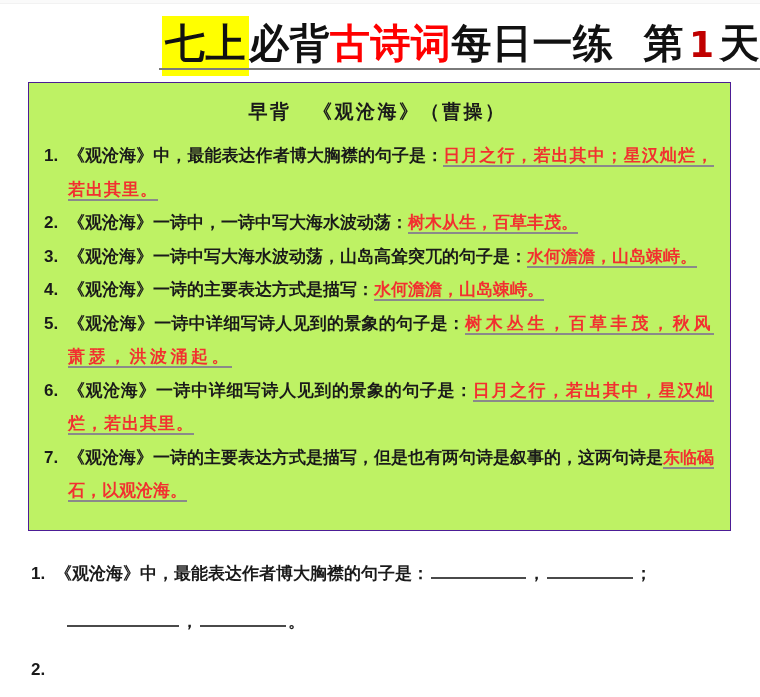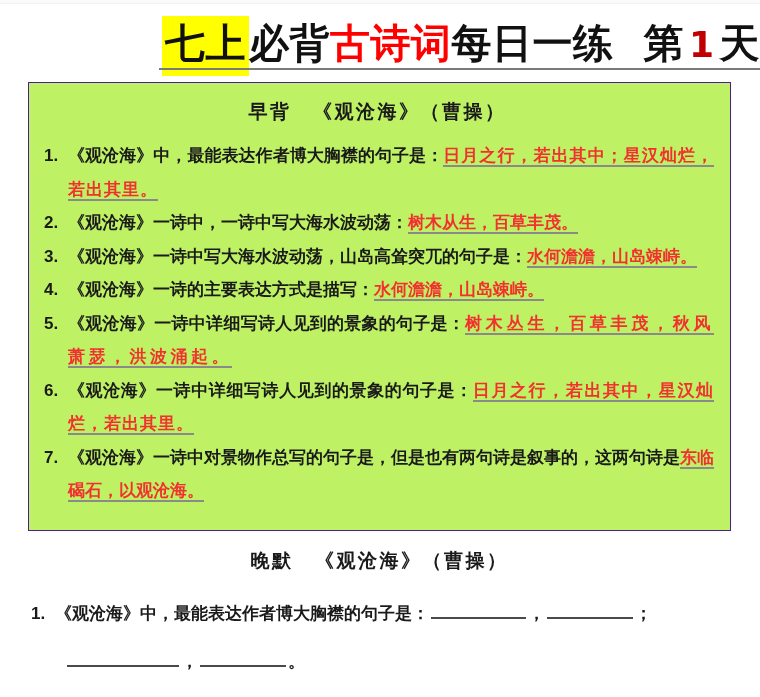--- a/index.html
+++ b/index.html
@@ -82,25 +82,24 @@
 
 <div class="q-box">
   <div class="section-header">早背　《观沧海》（曹操）</div>
   <ol class="q-list" id="morning-list">
       <li><span class="q-num">1.</span><span class="q-prompt">《观沧海》中，最能表达作者博大胸襟的句子是：</span><span class="q-answer">日月之行，若出其中；星汉灿烂，若出其里。</span></li>
       <li><span class="q-num">2.</span><span class="q-prompt">《观沧海》一诗中，一诗中写大海水波动荡：</span><span class="q-answer">树木从生，百草丰茂。</span></li>
       <li><span class="q-num">3.</span><span class="q-prompt">《观沧海》一诗中写大海水波动荡，山岛高耸突兀的句子是：</span><span class="q-answer">水何澹澹，山岛竦峙。</span></li>
       <li><span class="q-num">4.</span><span class="q-prompt">《观沧海》一诗的主要表达方式是描写：</span><span class="q-answer">水何澹澹，山岛竦峙。</span></li>
       <li><span class="q-num">5.</span><span class="q-prompt">《观沧海》一诗中详细写诗人见到的景象的句子是：</span><span class="q-answer">树木丛生，百草丰茂，秋风萧瑟，洪波涌起。</span></li>
       <li><span class="q-num">6.</span><span class="q-prompt">《观沧海》一诗中详细写诗人见到的景象的句子是：</span><span class="q-answer">日月之行，若出其中，星汉灿烂，若出其里。</span></li>
-      <li><span class="q-num">7.</span><span class="q-prompt">《观沧海》一诗中对景物作总写的句子是，但是也有两句诗是叙事的，这两句诗是</span><span class="q-answer">东临碣石，以观沧海。</span></li>
+      <li><span class="q-num">7.</span><span class="q-prompt">《观沧海》一诗的主要表达方式是描写，但是也有两句诗是叙事的，这两句诗是</span><span class="q-answer">东临碣石，以观沧海。</span></li>
     </ol>
 </div>
 
 <div class="evening">
-  <div class="section-header">晚默　《观沧海》（曹操）</div>
   <ol class="e-list" id="evening-list">
       <li><span class="q-num">1.</span><span class="q-prompt">《观沧海》中，最能表达作者博大胸襟的句子是：</span><span class="blank"></span><span class="q-punct">，</span><span class="blank b2"></span><span class="q-punct">；</span><span class="e-cont"><span class="blank"></span><span class="q-punct">，</span><span class="blank b2"></span><span class="q-punct">。</span></span></li>
       <li>
         <span class="q-num">2.</span>
       </li>
     </ol>
 </div>
 
 </body></html>

